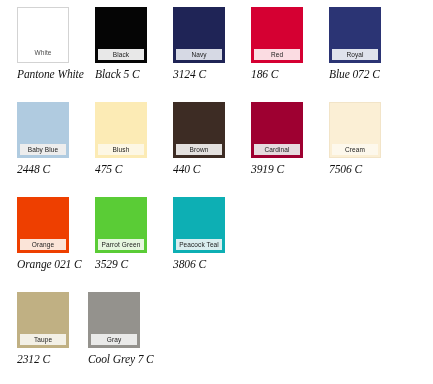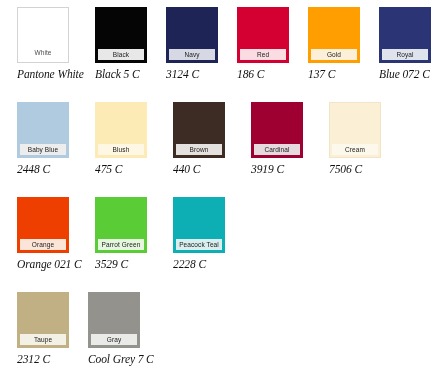--- a/index.html
+++ b/index.html
@@ -97,26 +97,20 @@
         </div>
         <div class="pantone">3124 C</div>
       </div>
       <div class="cell">
         <div class="swatch" style="background: rgb(213, 0, 50); border-color: rgb(213, 0, 50);">
           <div class="swatch-label" style="background: rgb(251, 220, 226); color: rgb(26, 26, 26);">Red</div>
         </div>
         <div class="pantone">186 C</div>
       </div>
       <div class="cell">
-        <div class="swatch" style="background: rgb(255, 158, 0); border-color: rgb(255, 158, 0);">
-          <div class="swatch-label" style="background: rgb(253, 240, 216); color: rgb(26, 26, 26);">Gold</div>
-        </div>
-        <div class="pantone">137 C</div>
-      </div>
-      <div class="cell">
         <div class="swatch" style="background: rgb(43, 52, 116); border-color: rgb(43, 52, 116);">
           <div class="swatch-label" style="background: rgb(223, 227, 236); color: rgb(26, 26, 26);">Royal</div>
         </div>
         <div class="pantone">Blue 072 C</div>
       </div>
     </div>
     <div class="row">
       <div class="cell">
         <div class="swatch" style="background: rgb(176, 203, 224); border-color: rgb(176, 203, 224);">
           <div class="swatch-label" style="background: rgb(237, 237, 237); color: rgb(26, 26, 26);">Baby Blue</div>
@@ -158,21 +152,21 @@
       <div class="cell">
         <div class="swatch" style="background: rgb(90, 204, 54); border-color: rgb(90, 204, 54);">
           <div class="swatch-label" style="background: rgb(229, 246, 222); color: rgb(26, 26, 26);">Parrot Green</div>
         </div>
         <div class="pantone">3529 C</div>
       </div>
       <div class="cell">
         <div class="swatch" style="background: rgb(13, 175, 180); border-color: rgb(13, 175, 180);">
           <div class="swatch-label" style="background: rgb(217, 238, 239); color: rgb(26, 26, 26);">Peacock Teal</div>
         </div>
-        <div class="pantone">2228 C</div>
+        <div class="pantone">3806 C</div>
       </div>
     </div>
     <div class="row">
       <div class="cell">
         <div class="swatch" style="background: rgb(192, 176, 131); border-color: rgb(192, 176, 131);">
           <div class="swatch-label" style="background: rgb(243, 240, 230); color: rgb(26, 26, 26);">Taupe</div>
         </div>
         <div class="pantone">2312 C</div>
       </div>
       <div class="cell">

